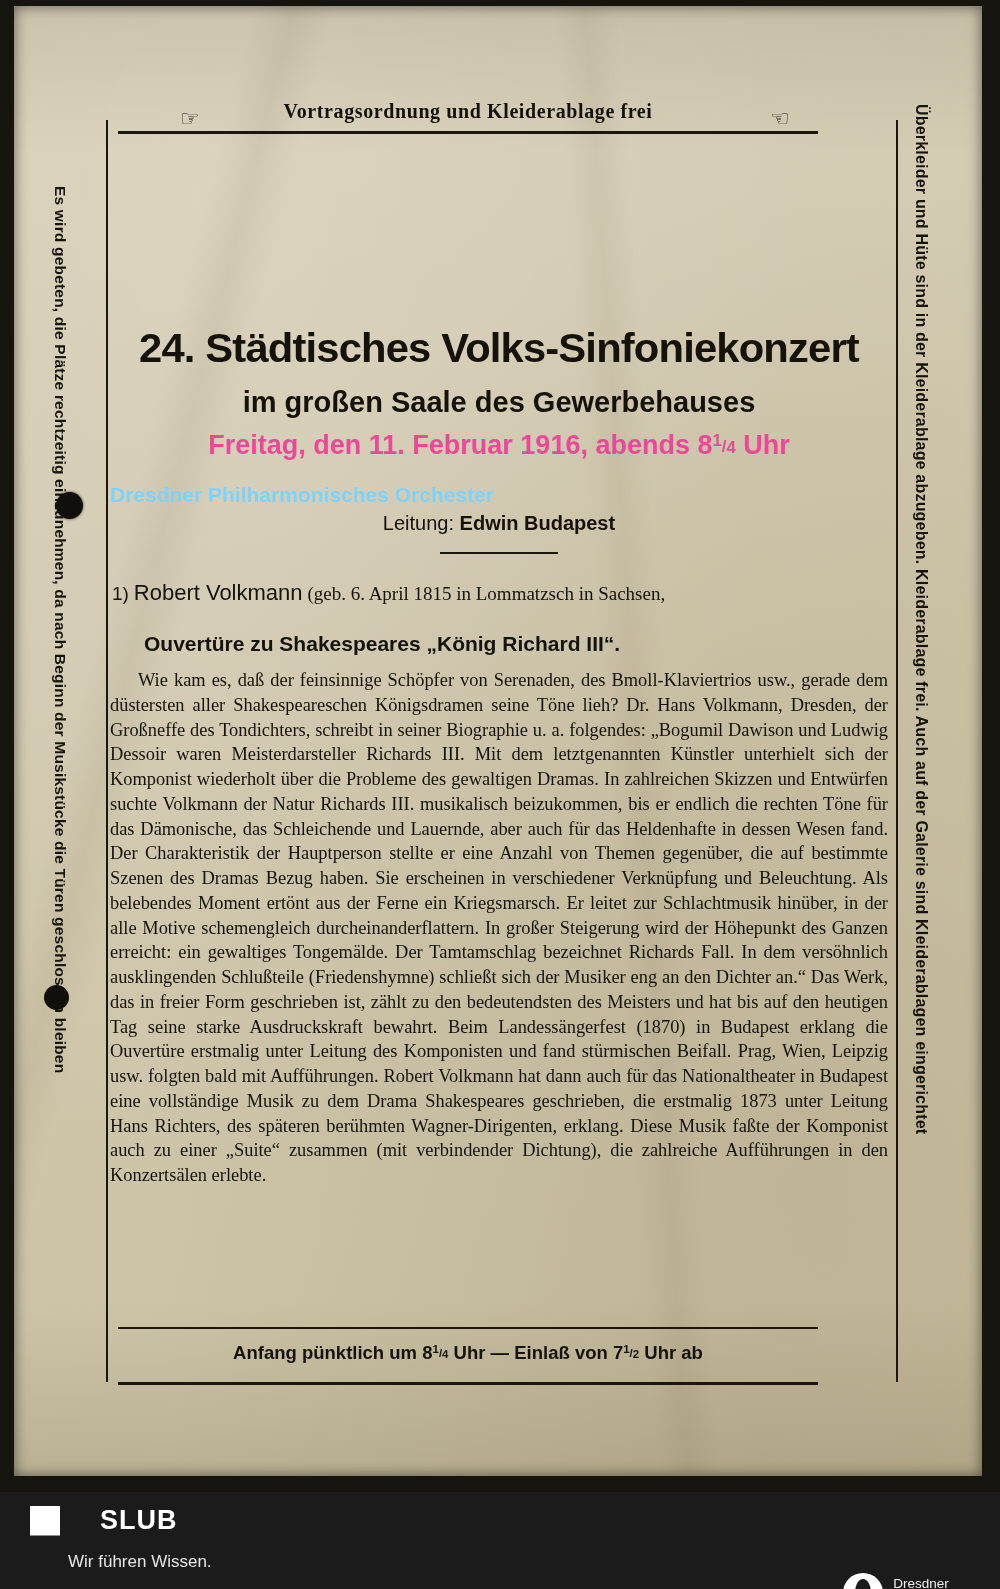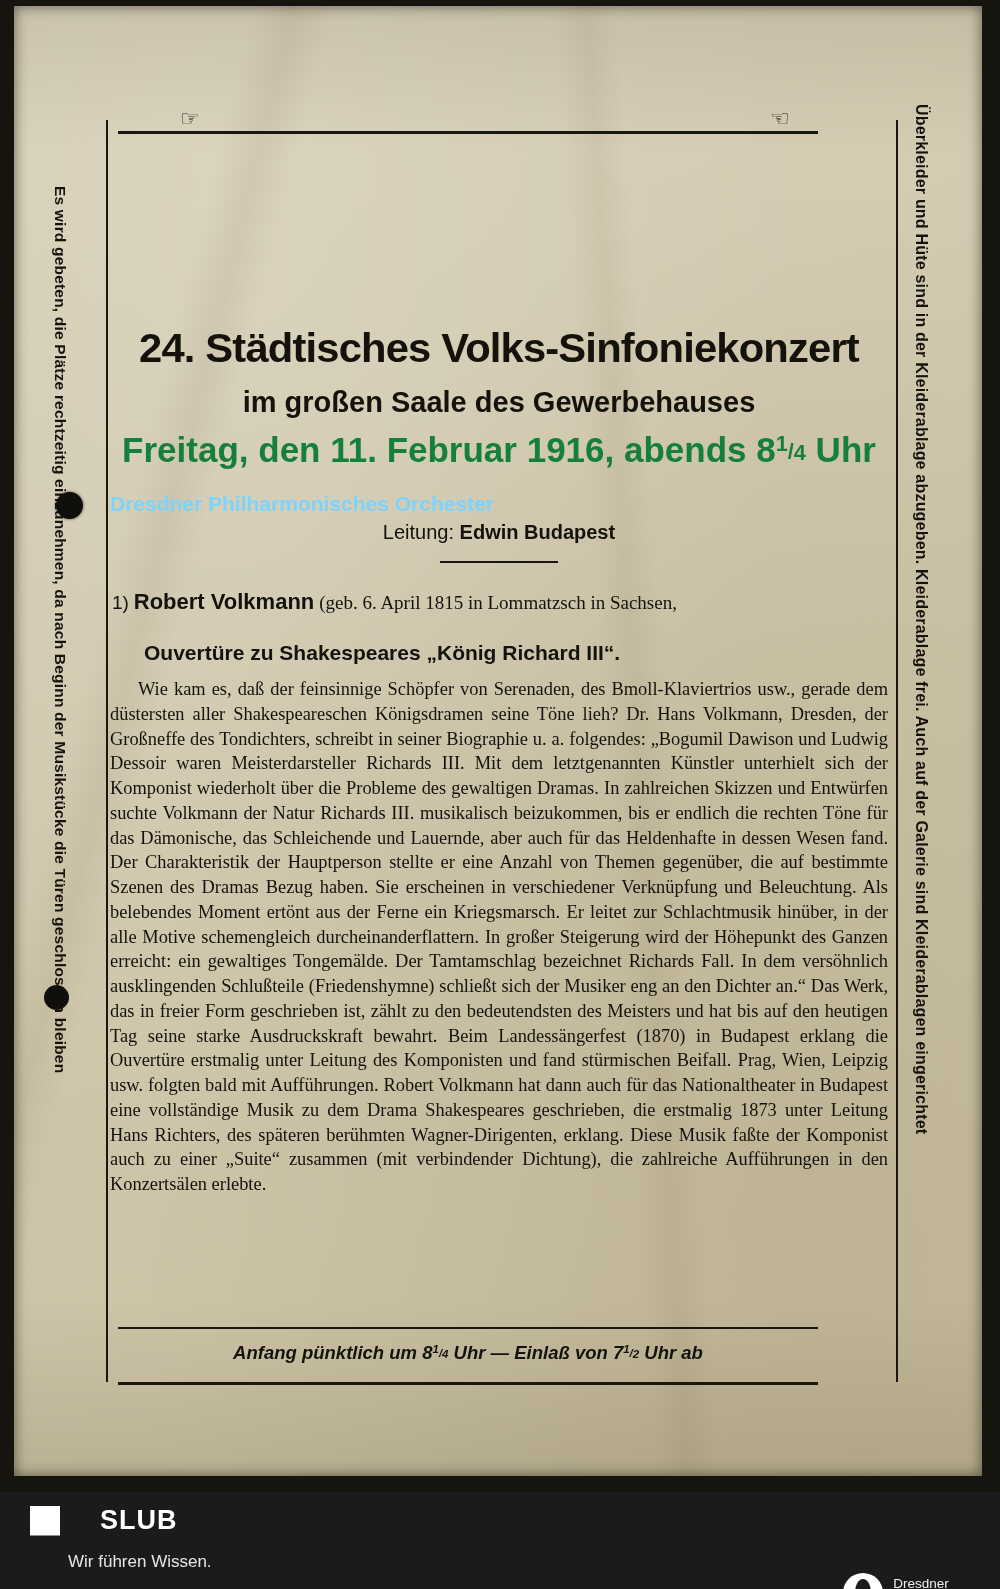--- a/index.html
+++ b/index.html
@@ -127,22 +127,22 @@
     font-family: "Liberation Sans", sans-serif;
     font-weight: bold;
     font-size: 29px;
     color: #15120b;
   }
   .title-date {
     margin-top: 11px;
     text-align: center;
     font-family: "Liberation Sans", sans-serif;
     font-weight: bold;
-    font-size: 35px;
-    color: #15803d;
+    font-size: 27px;
+    color: #ec4899;
   }
   .frac { display: inline-block; font-size: 0.62em; vertical-align: 0.15em; }
   .frac sup { font-size: 1em; vertical-align: 0.35em; }
   .frac sub { font-size: 1em; vertical-align: -0.05em; }
   .orchestra {
     margin-top: 22px;
     font-family: "Liberation Sans", sans-serif;
     font-weight: bold;
     font-size: 21px;
     color: #7dd3fc;
@@ -170,21 +170,21 @@
     font-size: 19.5px;
     color: #14120c;
     line-height: 1.28;
   }
   .work .num {
     font-family: "Liberation Sans", sans-serif;
     font-size: 19px;
   }
   .work .composer {
     font-family: "Liberation Sans", sans-serif;
-    font-weight: bold;
+    font-weight: normal;
     font-size: 22px;
   }
   .work .life {
     font-family: "Liberation Serif", serif;
     font-size: 19px;
   }
   .work-line2 {
     padding-left: 34px;
     font-family: "Liberation Serif", serif;
     font-size: 19px;
@@ -230,21 +230,20 @@
   .foot-text {
     position: absolute;
     left: 118px;
     top: 1342px;
     width: 700px;
     text-align: center;
     font-family: "Liberation Sans", sans-serif;
     font-weight: bold;
     font-size: 18.5px;
     color: #14120c;
-    font-style: italic;
   }
 
   
   .punch {
     position: absolute;
     left: 56px;
     top: 492px;
     width: 27px;
     height: 27px;
     border-radius: 50%;
@@ -341,20 +340,21 @@
   <div class="sheet"></div>
 
   <div class="vrule vrule-left"></div>
   <div class="vrule vrule-right"></div>
 
   <div class="side-text side-left">Es wird gebeten, die Plätze rechtzeitig einzunehmen, da nach Beginn der Musikstücke die Türen geschlossen bleiben</div>
   <div class="side-text side-right">Überkleider und Hüte sind in der Kleiderablage abzugeben. Kleiderablage frei. Auch auf der Galerie sind Kleiderablagen eingerichtet</div>
 
   <div class="hand-left">☞</div>
   <div class="hand-right">☜</div>
+  <div class="top-head">Vortragsordnung und Kleiderablage frei</div>
   <div class="top-rule"></div>
 
   <div class="content">
 
     <div class="title-main">24. Städtisches Volks-Sinfoniekonzert</div>
     <div class="title-sub">im großen Saale des Gewerbehauses</div>
     <div class="title-date"><span>Freitag, den 11. Februar 1916, abends 8</span><span class="frac"><sup>1</sup>/<sub>4</sub></span><span> Uhr</span></div>
 
     <div class="orchestra">Dresdner Philharmonisches Orchester</div>
     <div class="conductor"><span>Leitung:</span> <b>Edwin Budapest</b></div>

